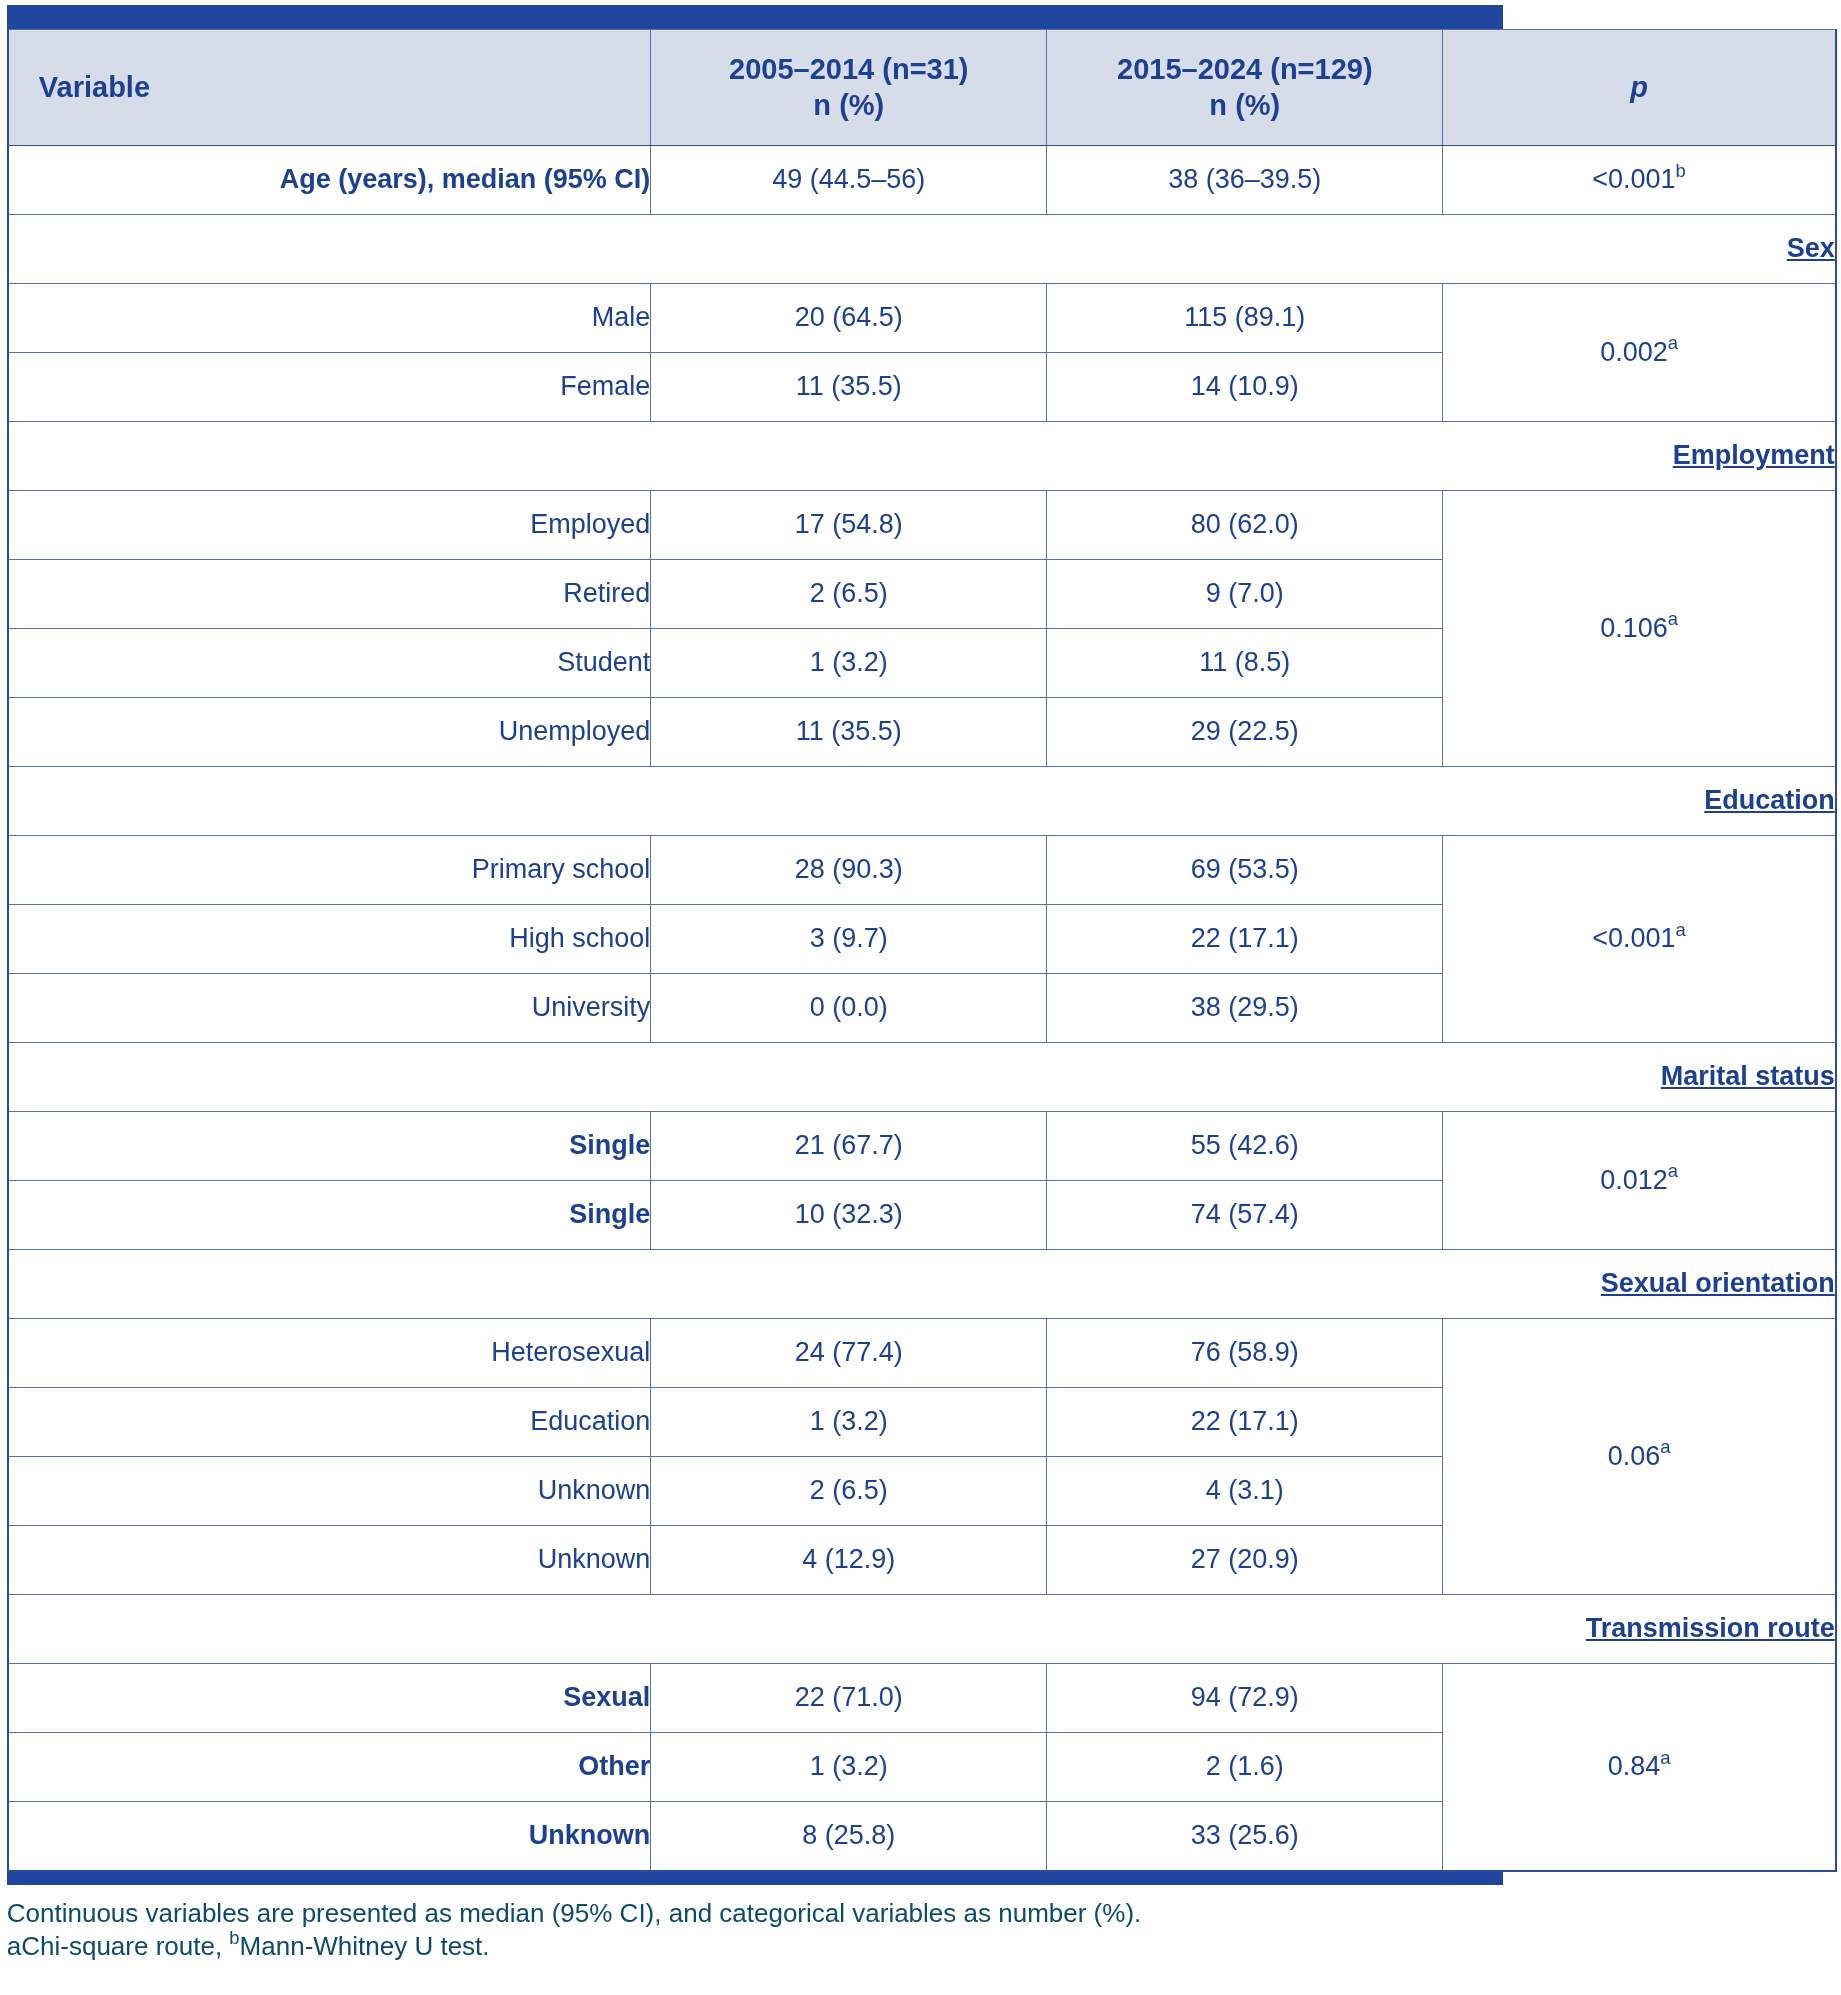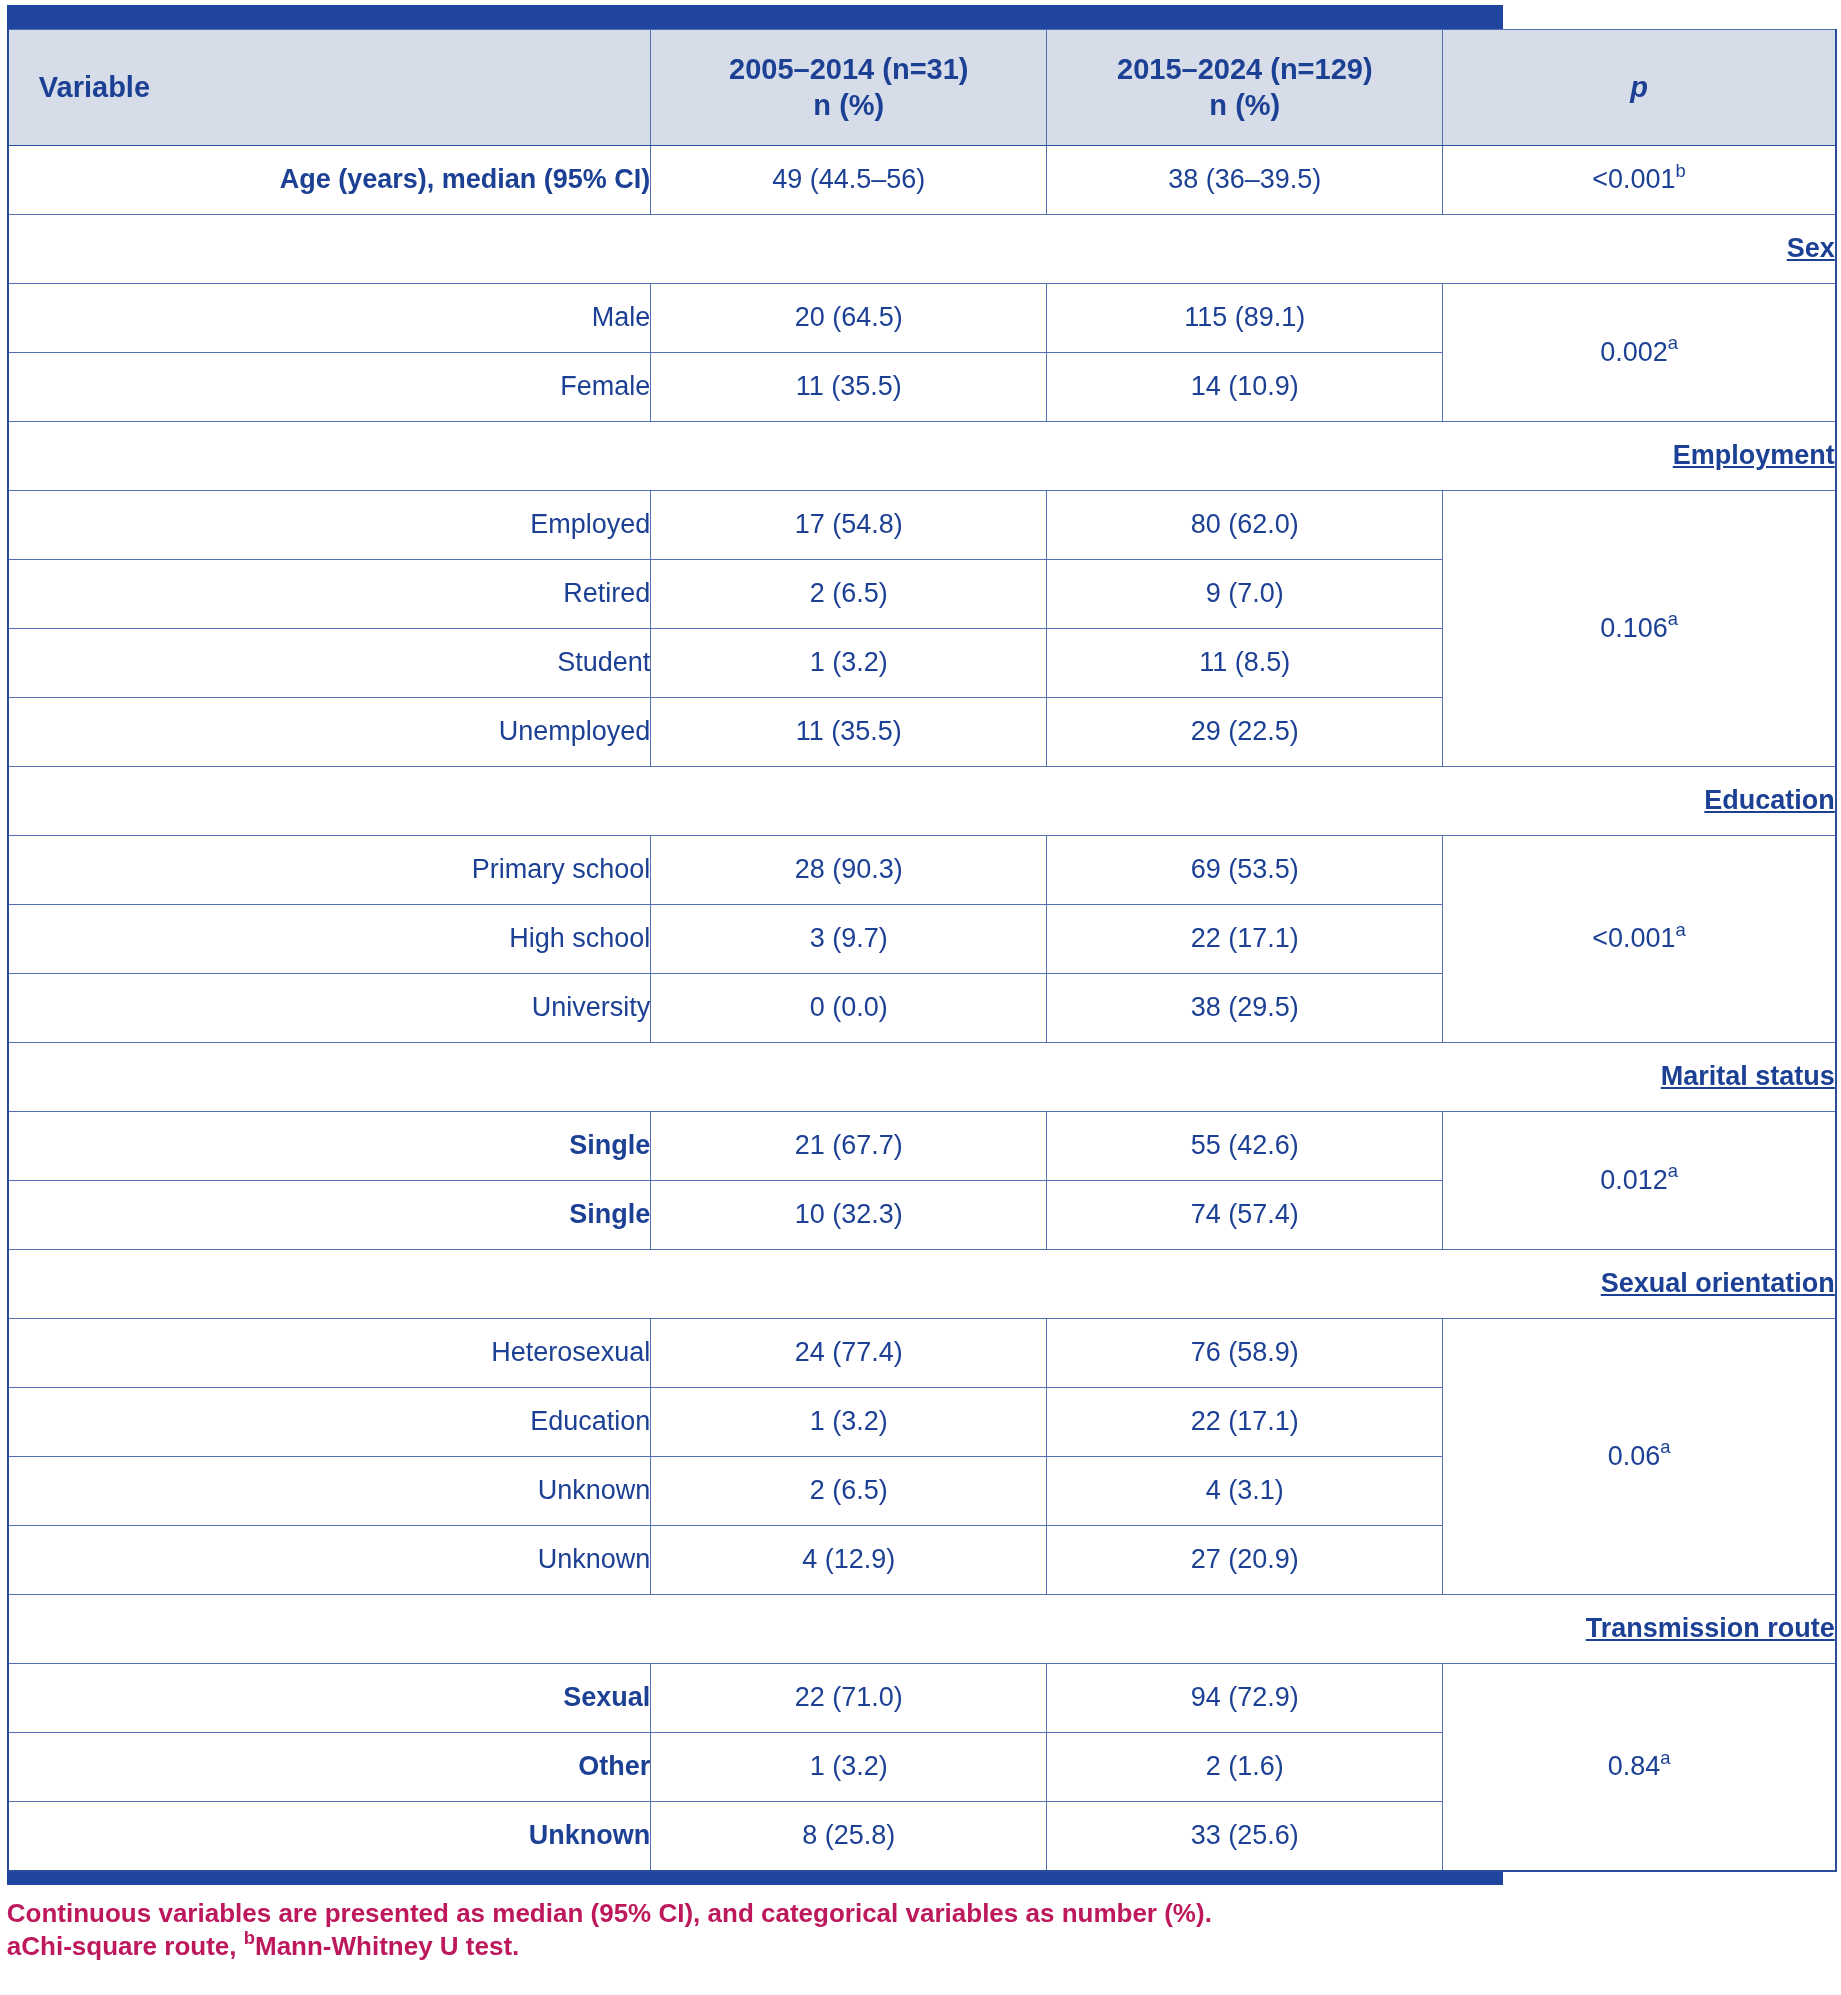--- a/index.html
+++ b/index.html
@@ -69,23 +69,22 @@
   sup.note {
     font-size: 18.4px;
     position: relative;
     top: -1.9px;
     vertical-align: super;
     line-height: 0;
   }
   .footnotes {
     margin-top: 11.6px;
     font-size: 26px;
-    color: #be185d;
+    color: #0c4a6e;
     line-height: 33px;
-    font-weight: bold;
   }
 </style>
 </head>
 <body>
 
 <div class="page">
   <div class="top-bar"></div>
 
   <table class="stat-table">
     <colgroup>

